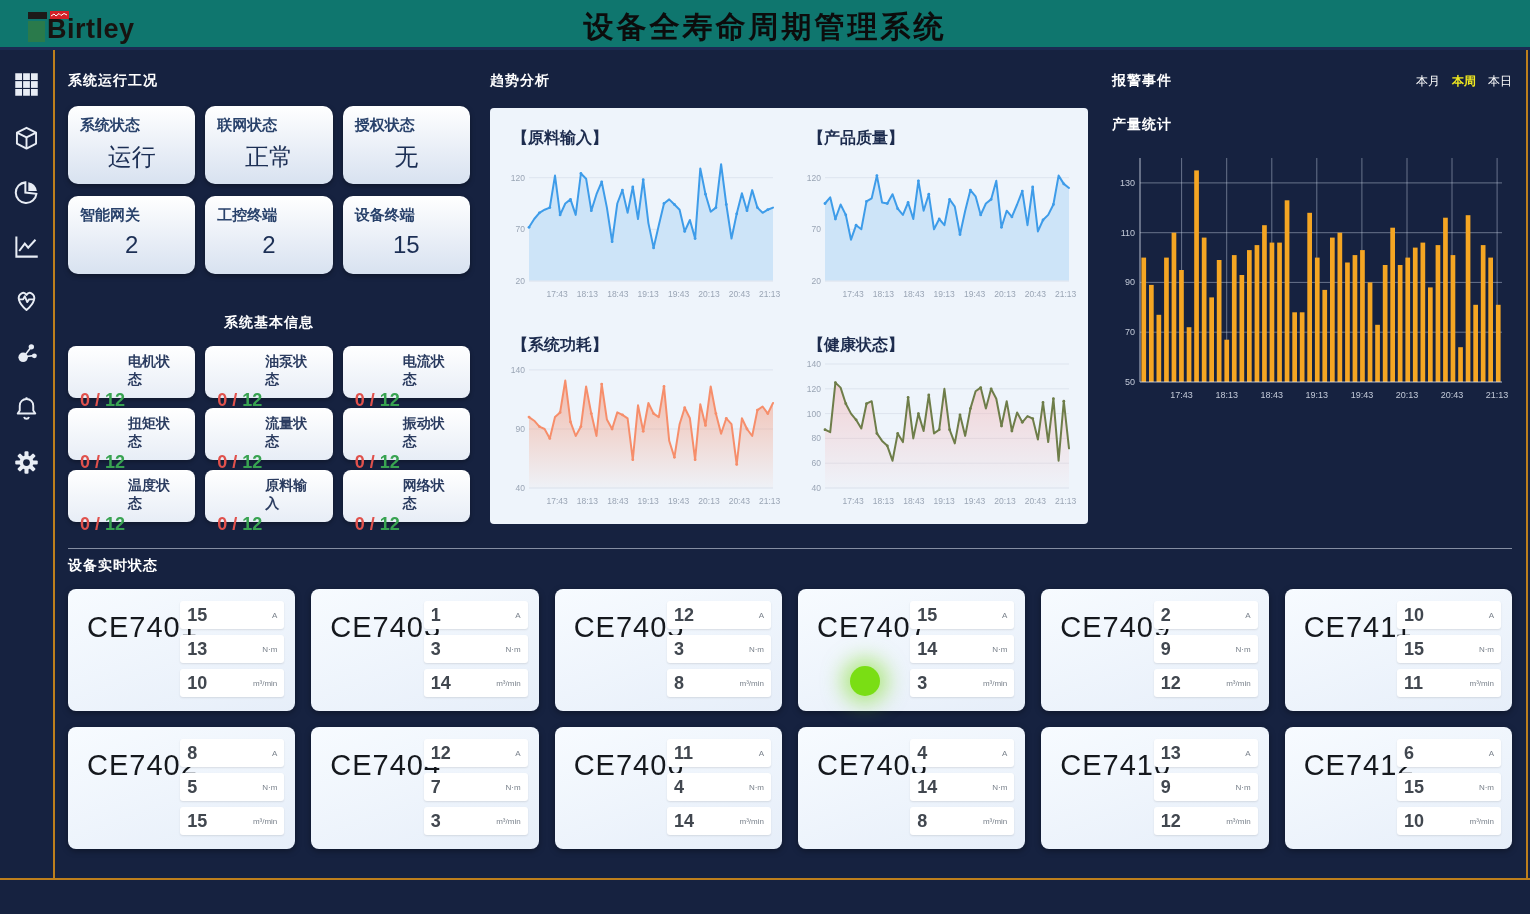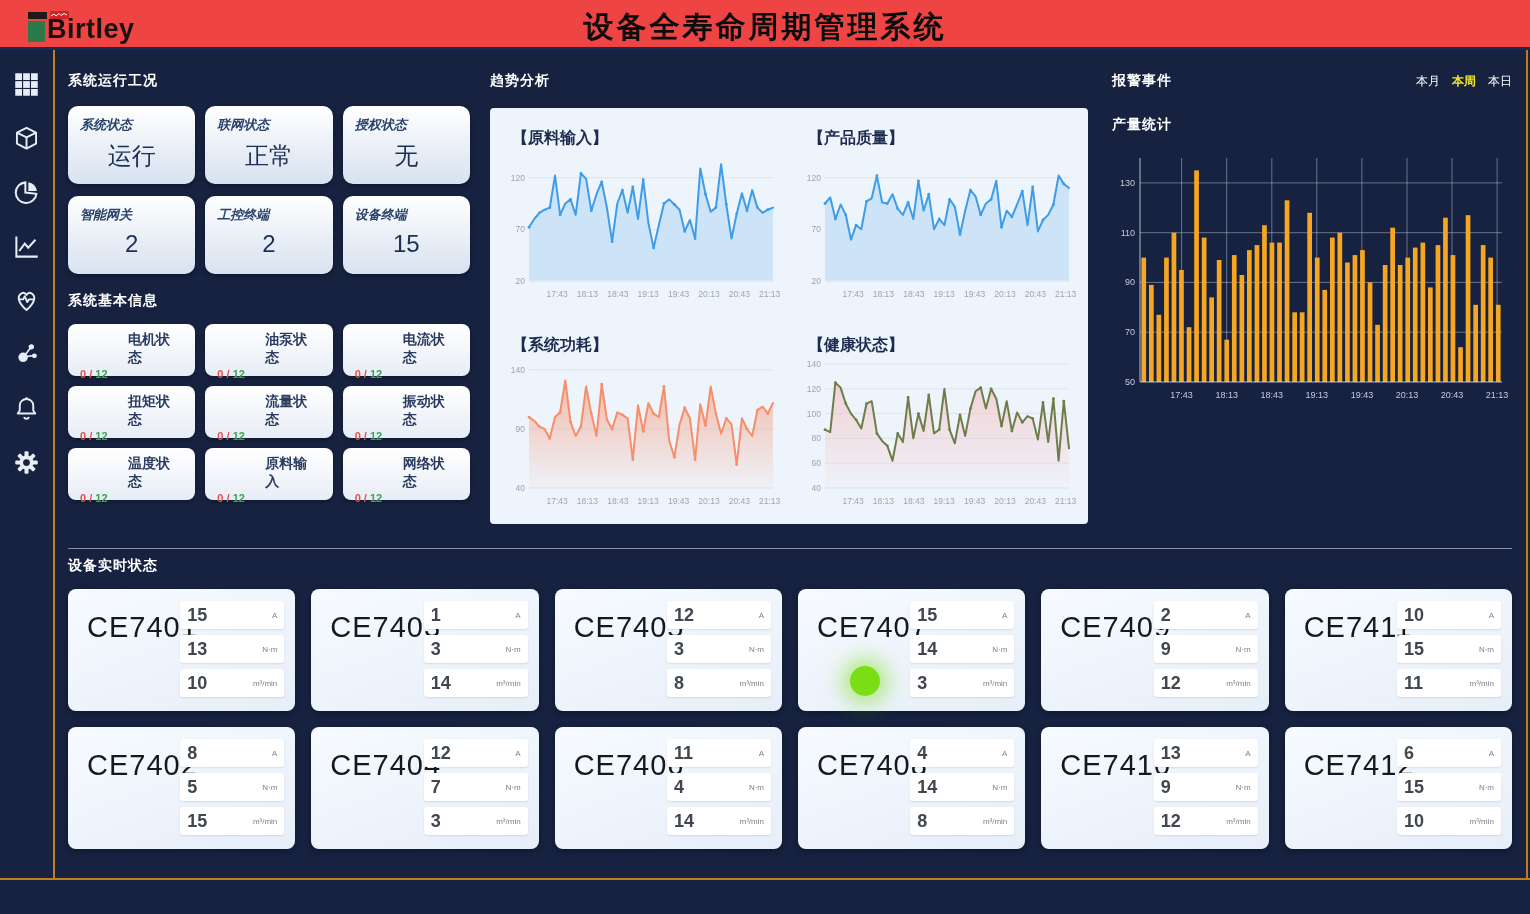--- a/index.html
+++ b/index.html
@@ -4,21 +4,21 @@
 <style>
   * { box-sizing: border-box; margin: 0; padding: 0; }
   html,body { width:1530px; height:914px; }
   body {
     position: relative;
     background:#162240;
     font-family:"Liberation Sans","DejaVu Sans",sans-serif;
     overflow:hidden;
   }
   
-  .header{position:absolute;top:0;left:0;width:1530px;height:50px;background:#ef4444;border-bottom:3px solid #1b2a52;}
+  .header{position:absolute;top:0;left:0;width:1530px;height:50px;background:#0f766e;border-bottom:3px solid #1b2a52;}
   .logo{position:absolute;left:28px;top:6px;width:150px;height:40px;}
   .logo-black{position:absolute;left:0;top:6px;width:19px;height:7px;background:#1d1a19;}
   .logo-red{position:absolute;left:22px;top:5px;width:19px;height:8px;background:#d42027;}
   .logo-red svg{position:absolute;left:1px;top:1px;}
   .logo-green{position:absolute;left:0;top:15px;width:17px;height:21px;background:#2a7a4b;}
   .logo-text{position:absolute;left:19px;top:8px;font-size:27px;font-weight:bold;color:#171310;letter-spacing:0.5px;}
   .header-title{position:absolute;left:0;right:0;top:7px;text-align:center;font-size:30px;font-weight:bold;color:#0c0c0c;letter-spacing:3px;}
   
   .gold-v-left{position:absolute;left:53px;top:50px;width:2px;height:828px;background:#bd7f1d;}
   .gold-v-right{position:absolute;left:1526px;top:50px;width:2px;height:828px;background:#bd7f1d;}
@@ -26,27 +26,27 @@
   
   .sidebar{position:absolute;left:0;top:50px;width:53px;height:828px;display:flex;flex-direction:column;align-items:center;padding-top:20px;gap:26px;}
   .side-icon{width:28px;height:28px;display:flex;align-items:center;justify-content:center;cursor:pointer;}
   .side-icon svg{width:27px;height:27px;}
   
   .sec-title{color:#fff;font-size:14px;font-weight:bold;letter-spacing:1px;}
   
   .col-left{position:absolute;left:68px;top:72px;width:402px;}
   .status-grid{display:grid;grid-template-columns:repeat(3,1fr);gap:12px 10px;margin-top:16px;}
   .status-card{height:78px;border-radius:10px;background:linear-gradient(180deg,#ffffff 0%,#e7edf6 60%,#d8e2f0 100%);padding:10px 12px;box-shadow:0 2px 5px rgba(0,0,0,.35);}
-  .status-card .lbl{font-size:13px;color:#29426b;font-weight:600;font-style:italic;}
+  .status-card .lbl{font-size:15px;color:#29426b;font-weight:600;}
   .status-card .val{font-size:24px;color:#1c2f55;font-weight:normal;text-align:center;margin-top:6px;}
-  .info-title{margin-top:18px;}
+  .info-title{margin-top:40px;text-align:center;}
   .info-grid{display:grid;grid-template-columns:repeat(3,1fr);gap:10px;margin-top:14px;}
   .info-card{height:52px;border-radius:8px;background:linear-gradient(180deg,#ffffff 0%,#e7edf6 100%);padding:7px 12px;box-shadow:0 2px 4px rgba(0,0,0,.3);}
   .info-card .lbl{font-size:14px;font-weight:bold;color:#2b3c60;padding-left:48px;}
-  .info-card .ratio{font-size:11px;font-weight:bold;margin-top:1px;}
+  .info-card .ratio{font-size:18px;font-weight:bold;margin-top:1px;}
   .r-red{color:#e0514c;} .r-green{color:#38a351;}
   
   .col-center{position:absolute;left:490px;top:72px;width:598px;}
   .trend-card{margin-top:18px;background:#eef4fb;border-radius:4px;height:416px;display:grid;grid-template-columns:1fr 1fr;padding:6px 4px;}
   .mini-chart{padding:6px 8px;}
   .mini-title{font-size:16px;font-weight:bold;color:#1d2c4e;margin:8px 0 0 10px;}
   
   .col-right{position:absolute;left:1112px;top:72px;width:400px;}
   .alarm-head{display:flex;justify-content:space-between;align-items:baseline;}
   .alarm-tabs{display:flex;gap:12px;font-size:12px;color:#fff;}

